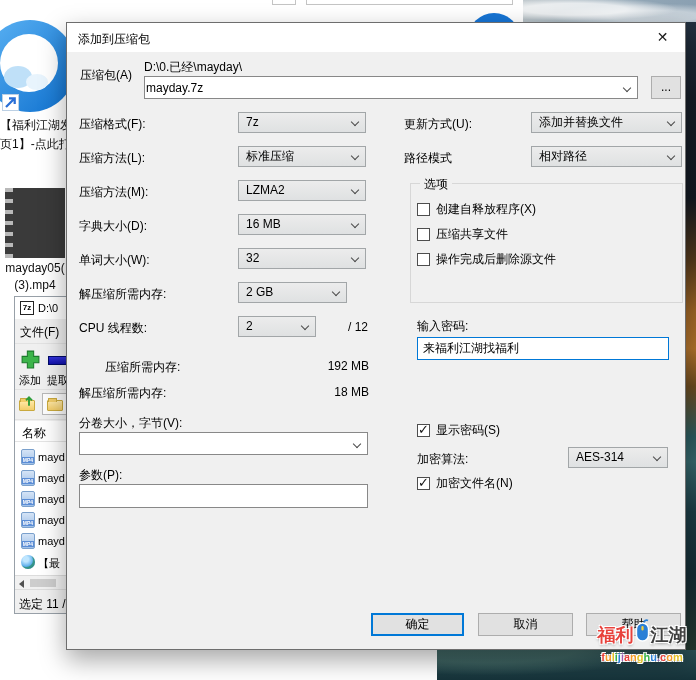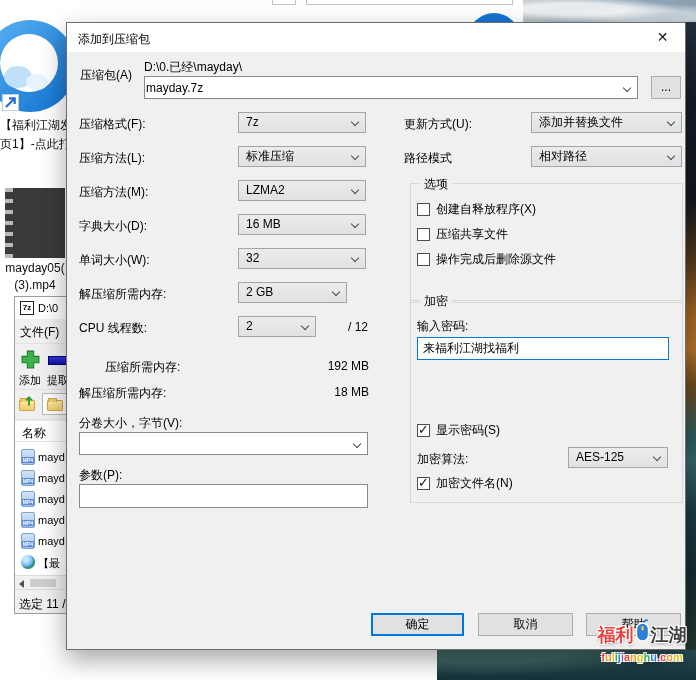--- a/index.html
+++ b/index.html
@@ -255,31 +255,28 @@
   </div>
   <div class="cbrow" style="left:350px;top:203px;">
     <span class="cbbox"></span>
     <span>压缩共享文件</span>
   </div>
   <div class="cbrow" style="left:350px;top:228px;">
     <span class="cbbox"></span>
     <span>操作完成后删除源文件</span>
   </div>
 
-  <div class="grp" style="left:343px;top:277px;width:273px;height:203px;">
-    <span class="grp-title">加密</span>
-  </div>
   <div class="lbl" style="left:350px;top:295px;">输入密码:</div>
   <input class="tin" style="left: 350px; top: 314px; width: 252px; height: 23px; border: 1px solid rgb(0, 120, 215);" value="来福利江湖找福利">
   <div class="cbrow" style="left:350px;top:399px;">
     <span class="cbbox on"></span>
     <span>显示密码(S)</span>
   </div>
   <div class="lbl" style="left:350px;top:428px;">加密算法:</div>
-  <div class="dd" style="left:501px;top:424px;width:100px;"><span>AES-125</span><span class="chev"></span></div>
+  <div class="dd" style="left:501px;top:424px;width:100px;"><span>AES-314</span><span class="chev"></span></div>
   <div class="cbrow" style="left:350px;top:452px;">
     <span class="cbbox on"></span>
     <span>加密文件名(N)</span>
   </div>
 
   <div class="btn" style="left:411px;top:590px;width:95px;">取消</div>
   <div class="btn primary" style="left:304px;top:590px;width:93px;">确定</div>
   <div class="btn" style="left:519px;top:590px;width:95px;">帮助</div>
 </div>
 

